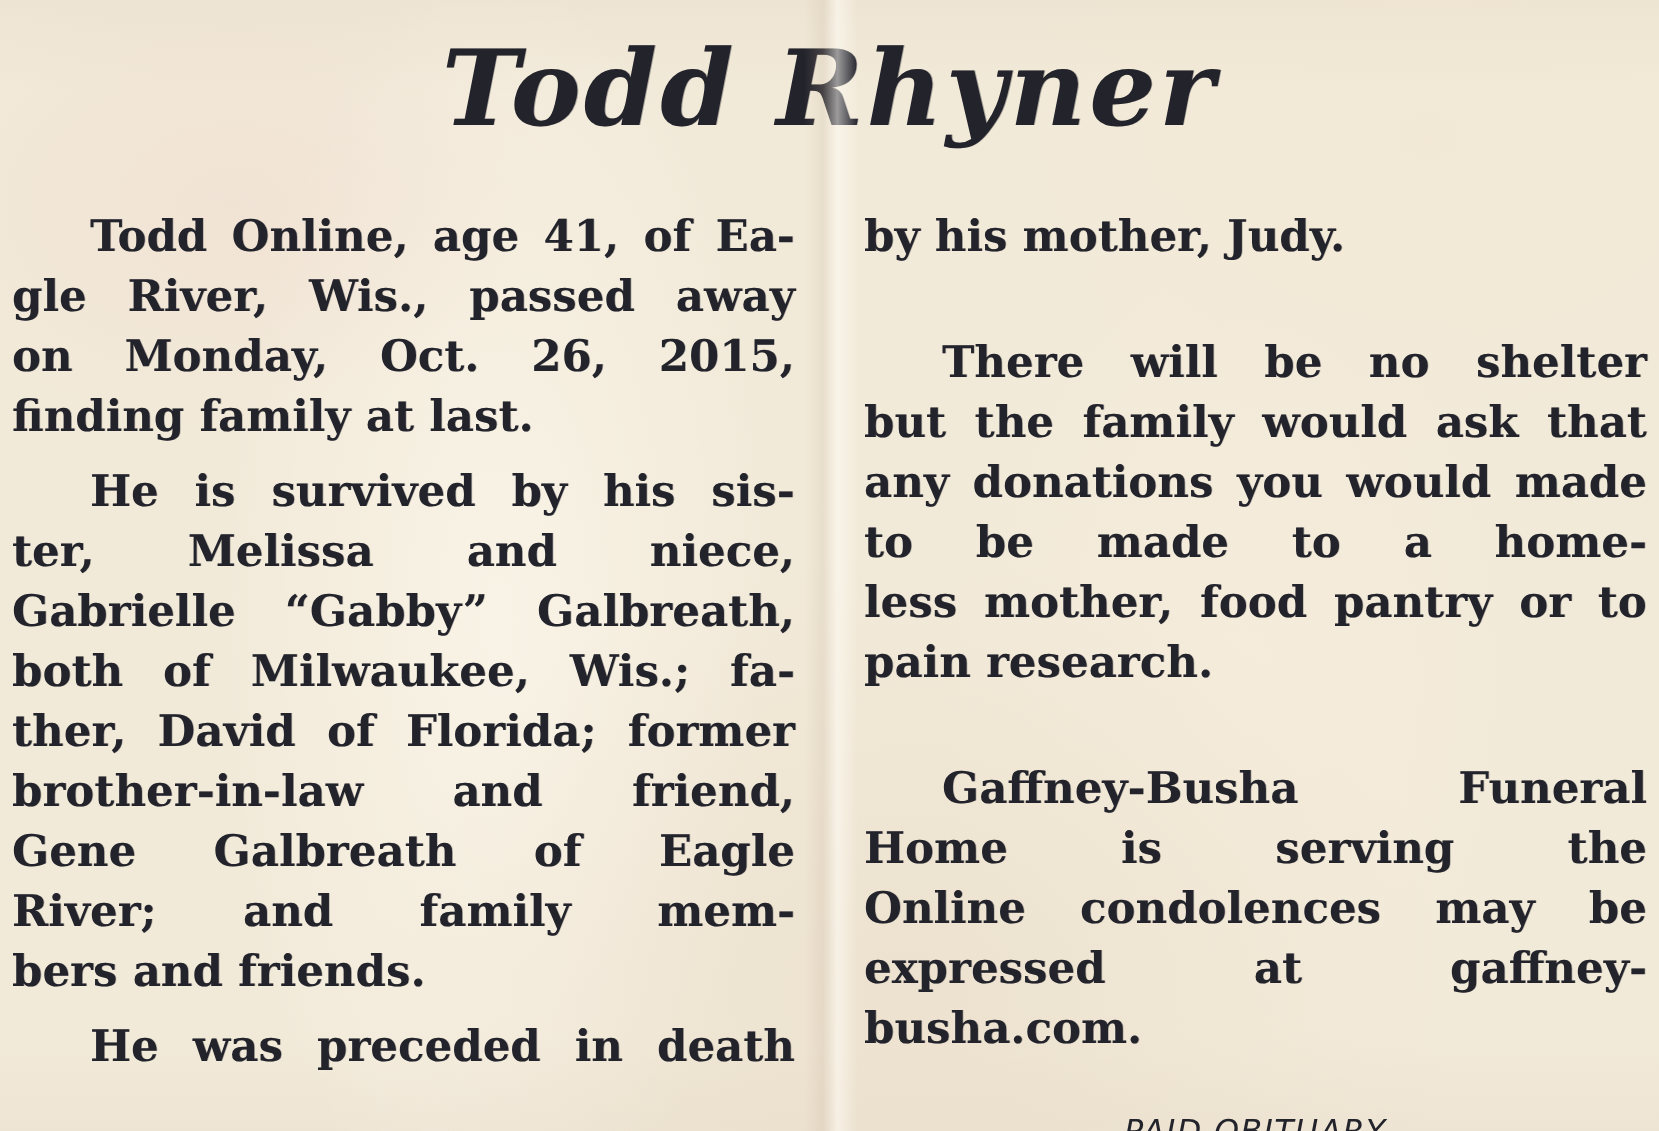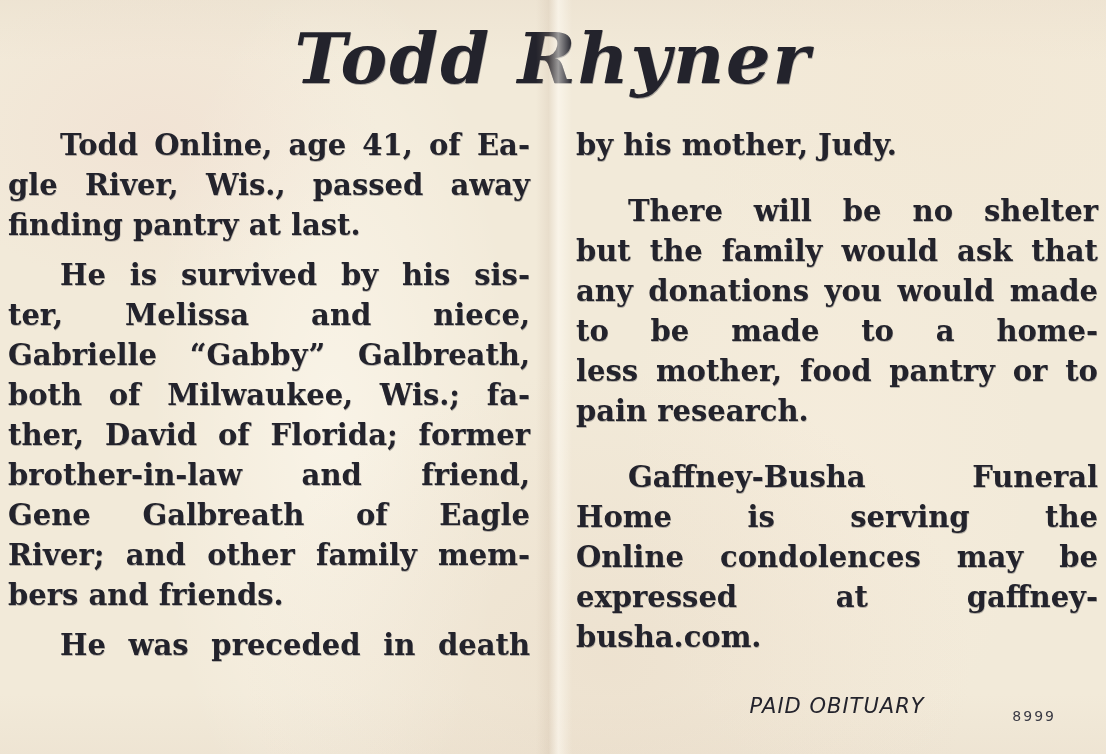--- a/index.html
+++ b/index.html
@@ -44,22 +44,22 @@
   .col{
     width:522px;
     font-size:29px;
     line-height:40px;
     text-shadow:0.5px 0.5px 0 rgba(35,35,44,0.30);
   }
   .line{height:40px;white-space:nowrap;}
   .line.justify{display:flex;justify-content:space-between;}
   .line.indent{padding-left:52px;}
   .col-left .para{margin-top:10px;}
-  .col-right .para{margin-top:26px;}
-  .col-left .para:first-child, .col-right .para:first-child{margin-top:4px;}
+  .col-right .para{margin-top:44px;}
+  .col-left .para:first-child, .col-right .para:first-child{margin-top:16px;}
   .footer{
     position:relative;
     margin-top:29px;
     height:34px;
     font-family:"DejaVu Sans", sans-serif;
     font-style:italic;
     font-weight:400;
     font-size:21px;
     letter-spacing:1px;
     text-align:center;
@@ -93,21 +93,28 @@
             <span>of</span>
             <span>Ea-</span>
           </div>
           <div class="line justify">
             <span>gle</span>
             <span>River,</span>
             <span>Wis.,</span>
             <span>passed</span>
             <span>away</span>
           </div>
-          <div class="line">finding pantry at last.</div>
+          <div class="line justify">
+            <span>on</span>
+            <span>Monday,</span>
+            <span>Oct.</span>
+            <span>26,</span>
+            <span>2015,</span>
+          </div>
+          <div class="line">finding family at last.</div>
         </div>
         <div class="para">
           <div class="line indent justify">
             <span>He</span>
             <span>is</span>
             <span>survived</span>
             <span>by</span>
             <span>his</span>
             <span>sis-</span>
           </div>
@@ -143,21 +150,20 @@
           </div>
           <div class="line justify">
             <span>Gene</span>
             <span>Galbreath</span>
             <span>of</span>
             <span>Eagle</span>
           </div>
           <div class="line justify">
             <span>River;</span>
             <span>and</span>
-            <span>other</span>
             <span>family</span>
             <span>mem-</span>
           </div>
           <div class="line">bers and friends.</div>
         </div>
         <div class="para">
           <div class="line indent justify">
             <span>He</span>
             <span>was</span>
             <span>preceded</span>

